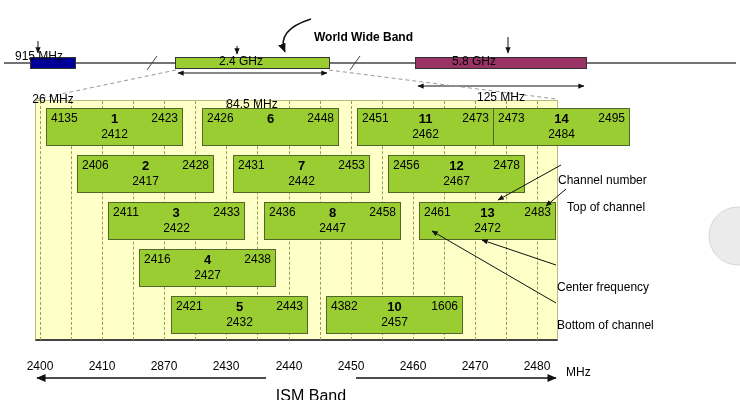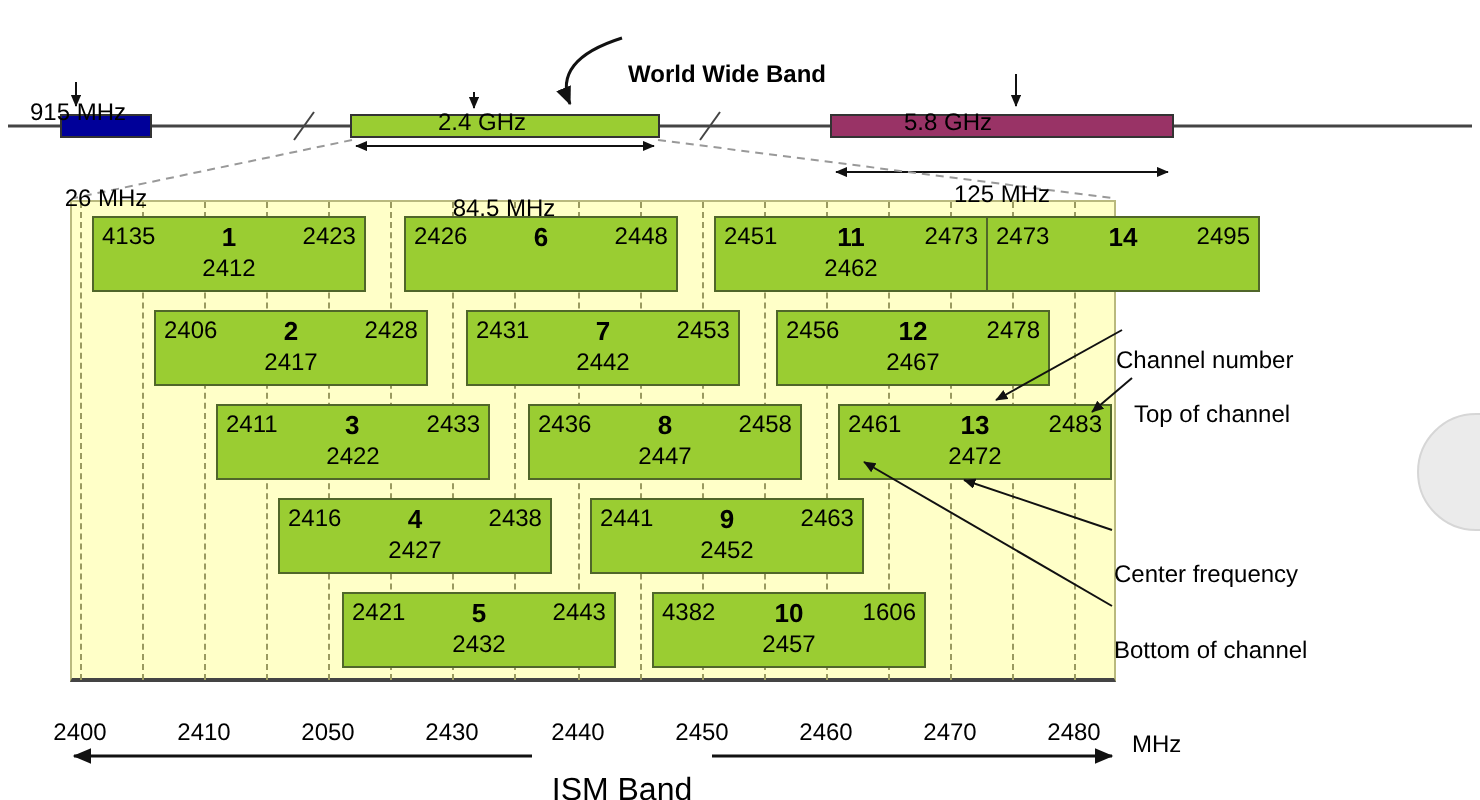--- a/index.html
+++ b/index.html
@@ -119,28 +119,20 @@
     <div class="ch-center">2442</div>
   </div>
   <div class="channel" style="left:264px;top:202px">
     <div class="ch-row">
         <span>2436</span>
         <span class="ch-num">8</span>
         <span>2458</span>
       </div>
     <div class="ch-center">2447</div>
   </div>
-  <div class="channel" style="left:295px;top:249px">
-    <div class="ch-row">
-        <span>2441</span>
-        <span class="ch-num">9</span>
-        <span>2463</span>
-      </div>
-    <div class="ch-center">2452</div>
-  </div>
   <div class="channel" style="left:326px;top:296px">
     <div class="ch-row">
         <span>4382</span>
         <span class="ch-num">10</span>
         <span>1606</span>
       </div>
     <div class="ch-center">2457</div>
   </div>
   <div class="channel" style="left:357px;top:108px">
     <div class="ch-row">
@@ -165,25 +157,26 @@
         <span>2483</span>
       </div>
     <div class="ch-center">2472</div>
   </div>
   <div class="channel" style="left:493px;top:108px">
     <div class="ch-row">
         <span>2473</span>
         <span class="ch-num">14</span>
         <span>2495</span>
       </div>
+    <div class="ch-center">2484</div>
   </div>
 
   <span class="lbl tick" style="left:40px">2400</span>
   <span class="lbl tick" style="left:102px">2410</span>
-  <span class="lbl tick" style="left:164px">2050</span>
+  <span class="lbl tick" style="left:164px">2870</span>
   <span class="lbl tick" style="left:226px">2430</span>
   <span class="lbl tick" style="left:289px">2440</span>
   <span class="lbl tick" style="left:351px">2450</span>
   <span class="lbl tick" style="left:413px">2460</span>
   <span class="lbl tick" style="left:475px">2470</span>
   <span class="lbl tick" style="left:537px">2480</span>
   <span class="lbl" style="left:566px;top:345px">MHz</span>
 
   <span class="lbl" style="left:558px;top:153px">Channel number</span>
   <span class="lbl" style="left:567px;top:180px">Top of channel</span>

